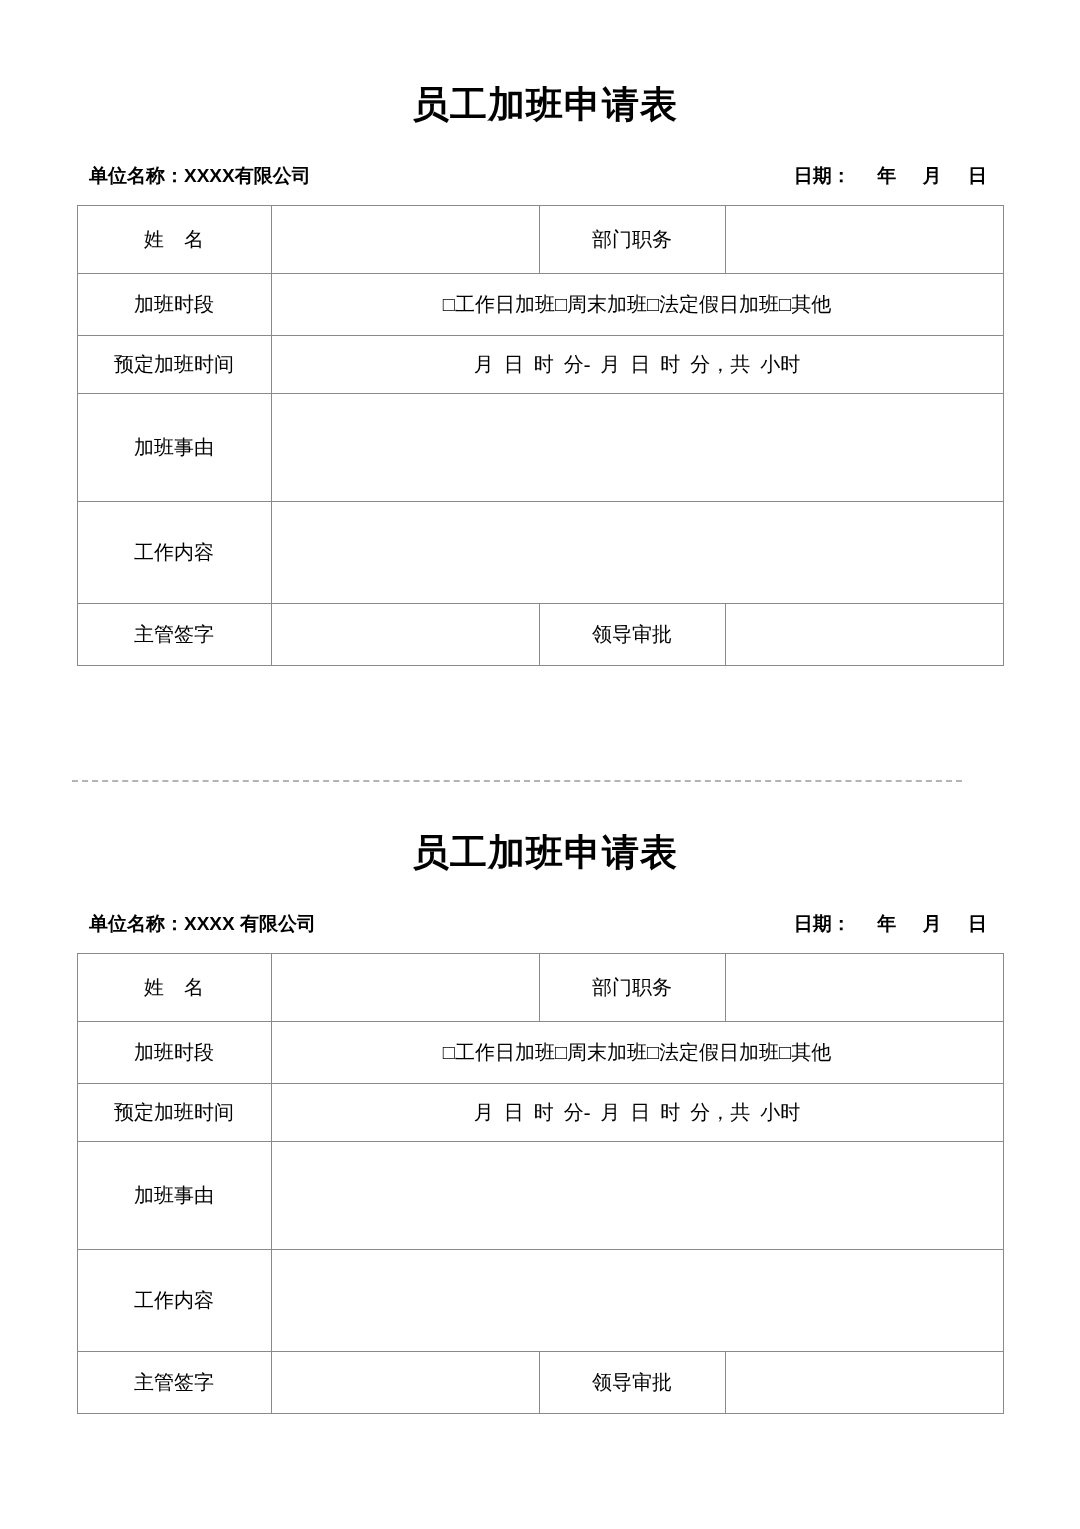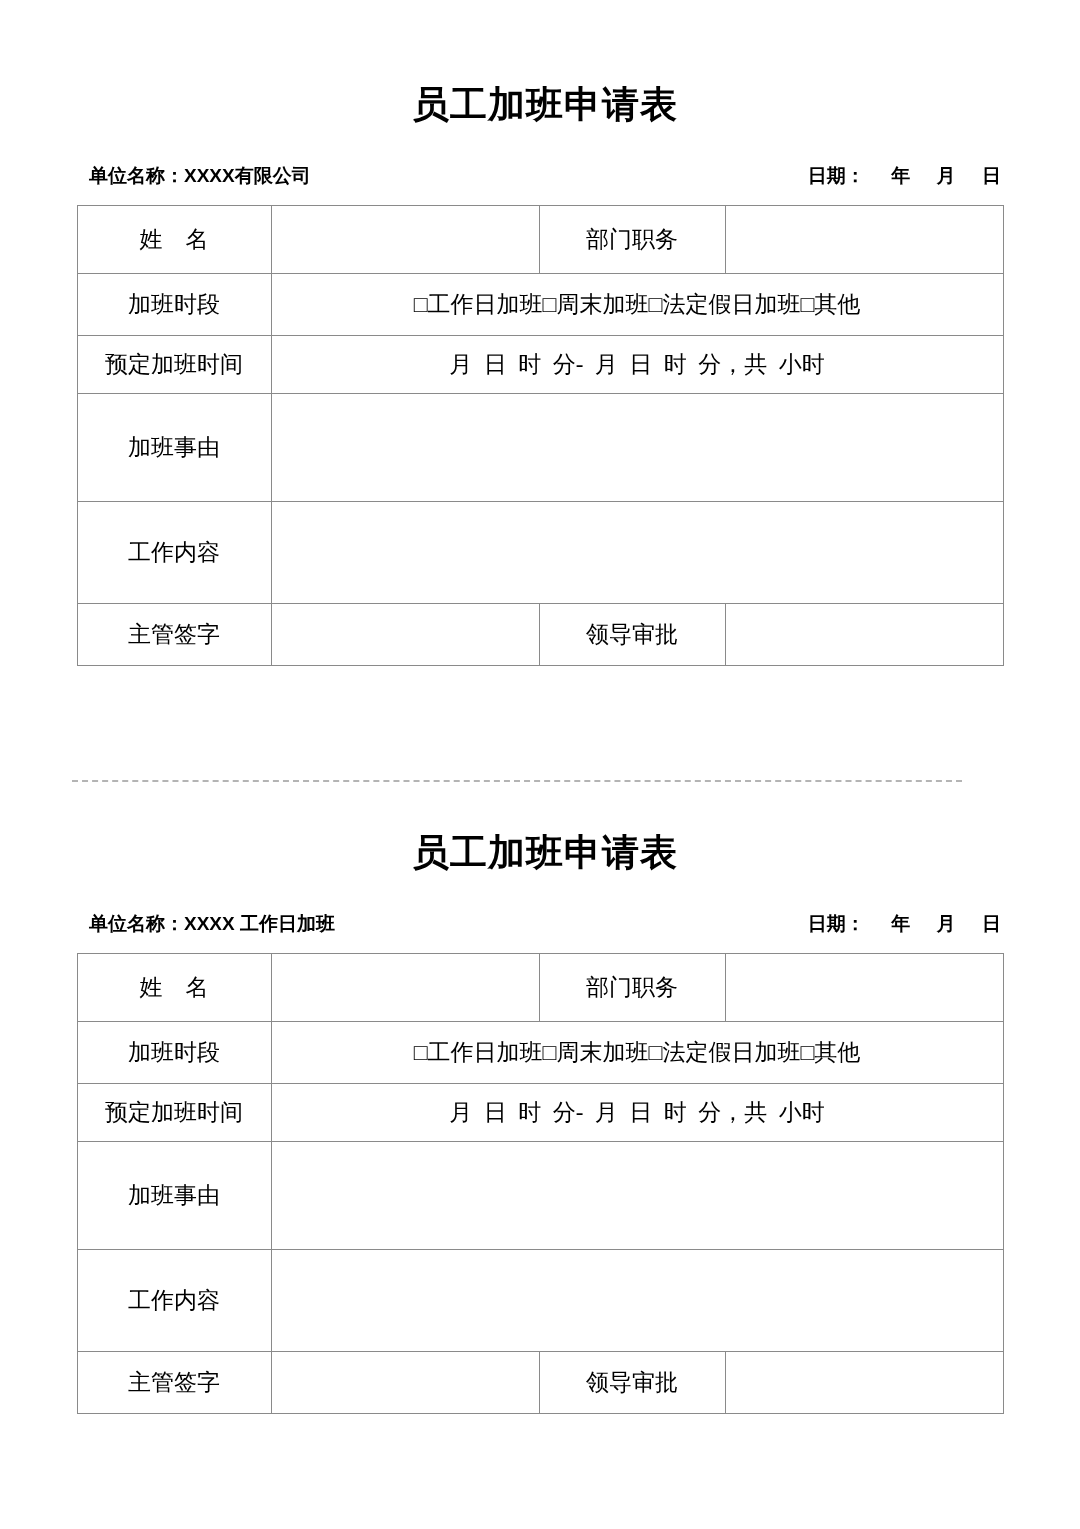--- a/index.html
+++ b/index.html
@@ -53,35 +53,35 @@
     color: #000000;
   }
   .meta-left {
     position: absolute;
     left: 16px;
     top: 0;
     white-space: pre;
   }
   .meta-right {
     position: absolute;
-    right: 6px;
+    right: 20px;
     top: 0;
     white-space: pre;
   }
 
   
   .form-table {
     width: 926px;
     margin: 14px auto 0 auto;
     border-collapse: collapse;
     table-layout: fixed;
   }
   .form-table td {
     border: 1px solid #8a8a8a;
-    font-size: 23px;
+    font-size: 20px;
     color: #000000;
     text-align: center;
     vertical-align: middle;
     padding: 0 4px;
     white-space: pre;
   }
   .col-label  { width: 194px; }
   .col-mid    { width: 268px; }
   .col-label2 { width: 186px; }
   .col-last   { width: 278px; }
@@ -168,21 +168,21 @@
     </table>
   </div>
 
   <div class="cut-line"></div>
 
   <div class="form-copy copy-2">
 
     <h1 class="form-title">员工加班申请表</h1>
 
     <div class="meta-row">
-      <span class="meta-left"><span>单位名称：</span><span>XXXX 工作日加班</span></span>
+      <span class="meta-left"><span>单位名称：</span><span>XXXX 有限公司</span></span>
       <span class="meta-right">日期：     年     月     日</span>
     </div>
 
     <table class="form-table">
       <colgroup>
         <col class="col-label">
           <col class="col-mid">
           <col class="col-label2">
           <col class="col-last">
       </colgroup>

